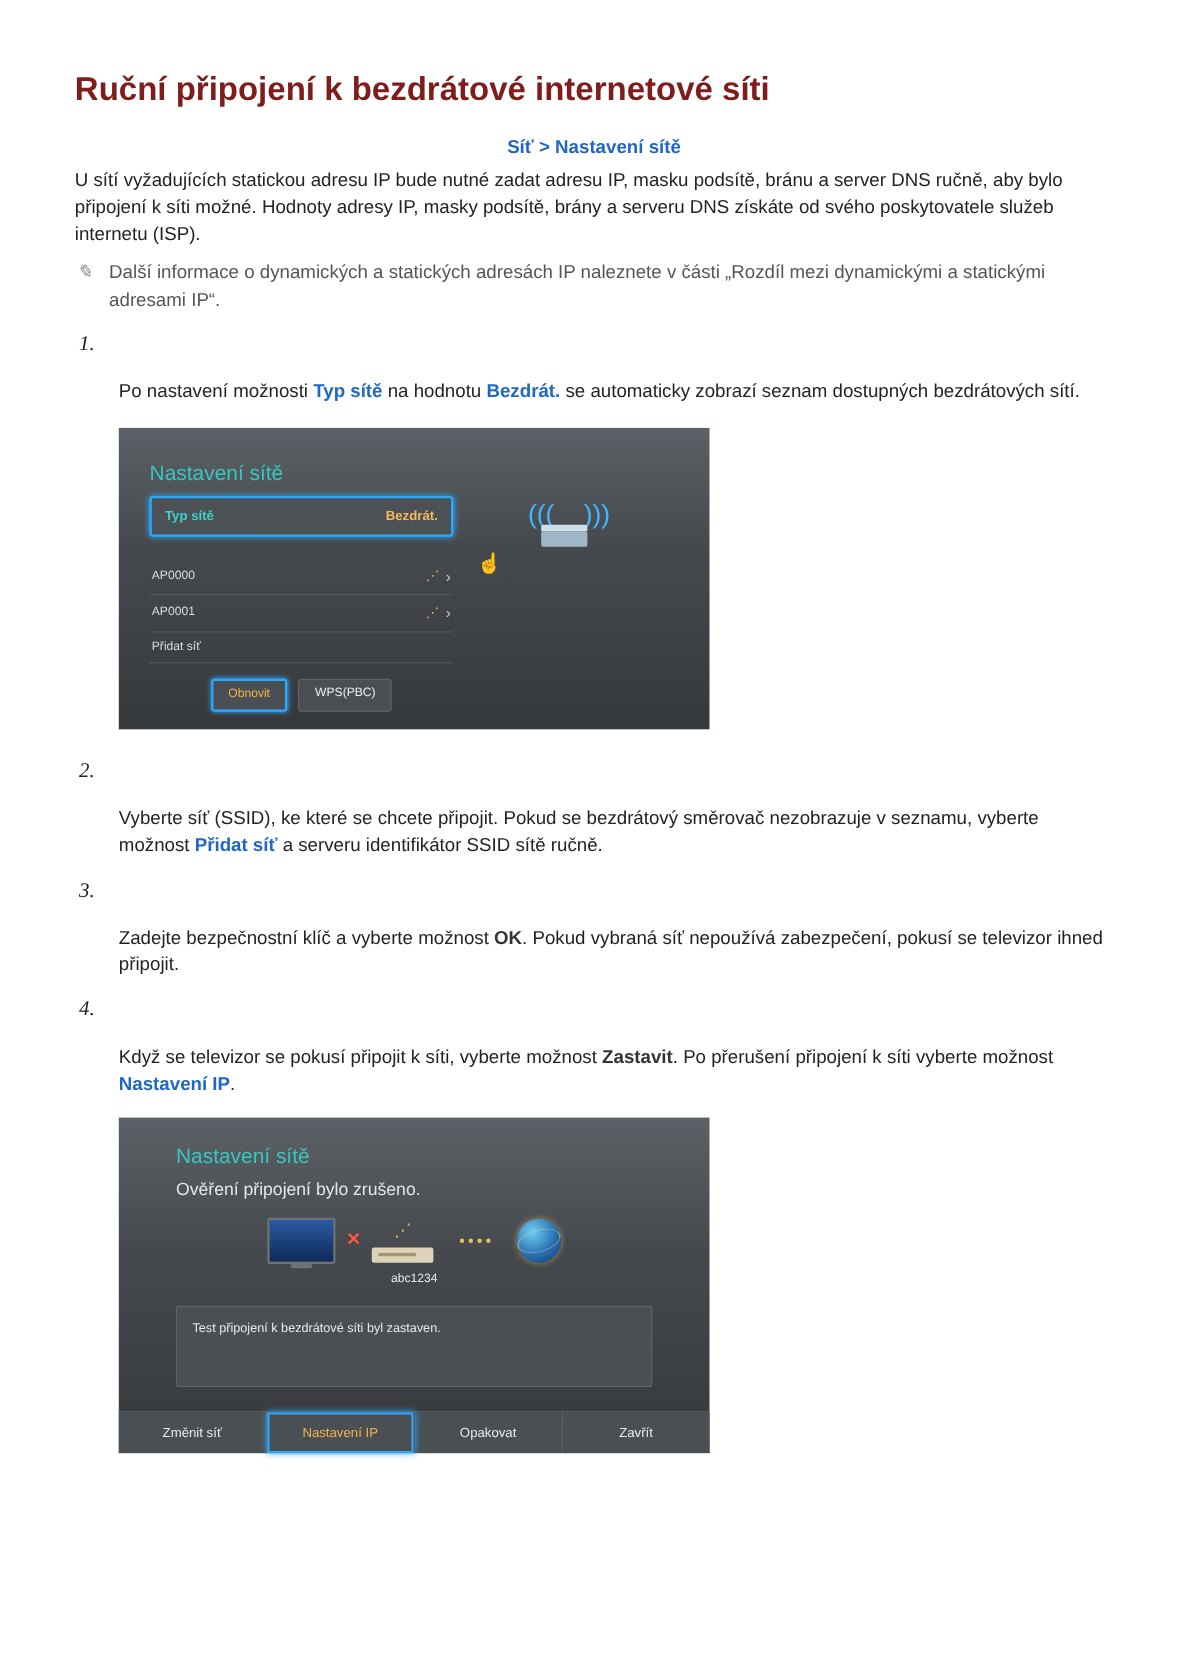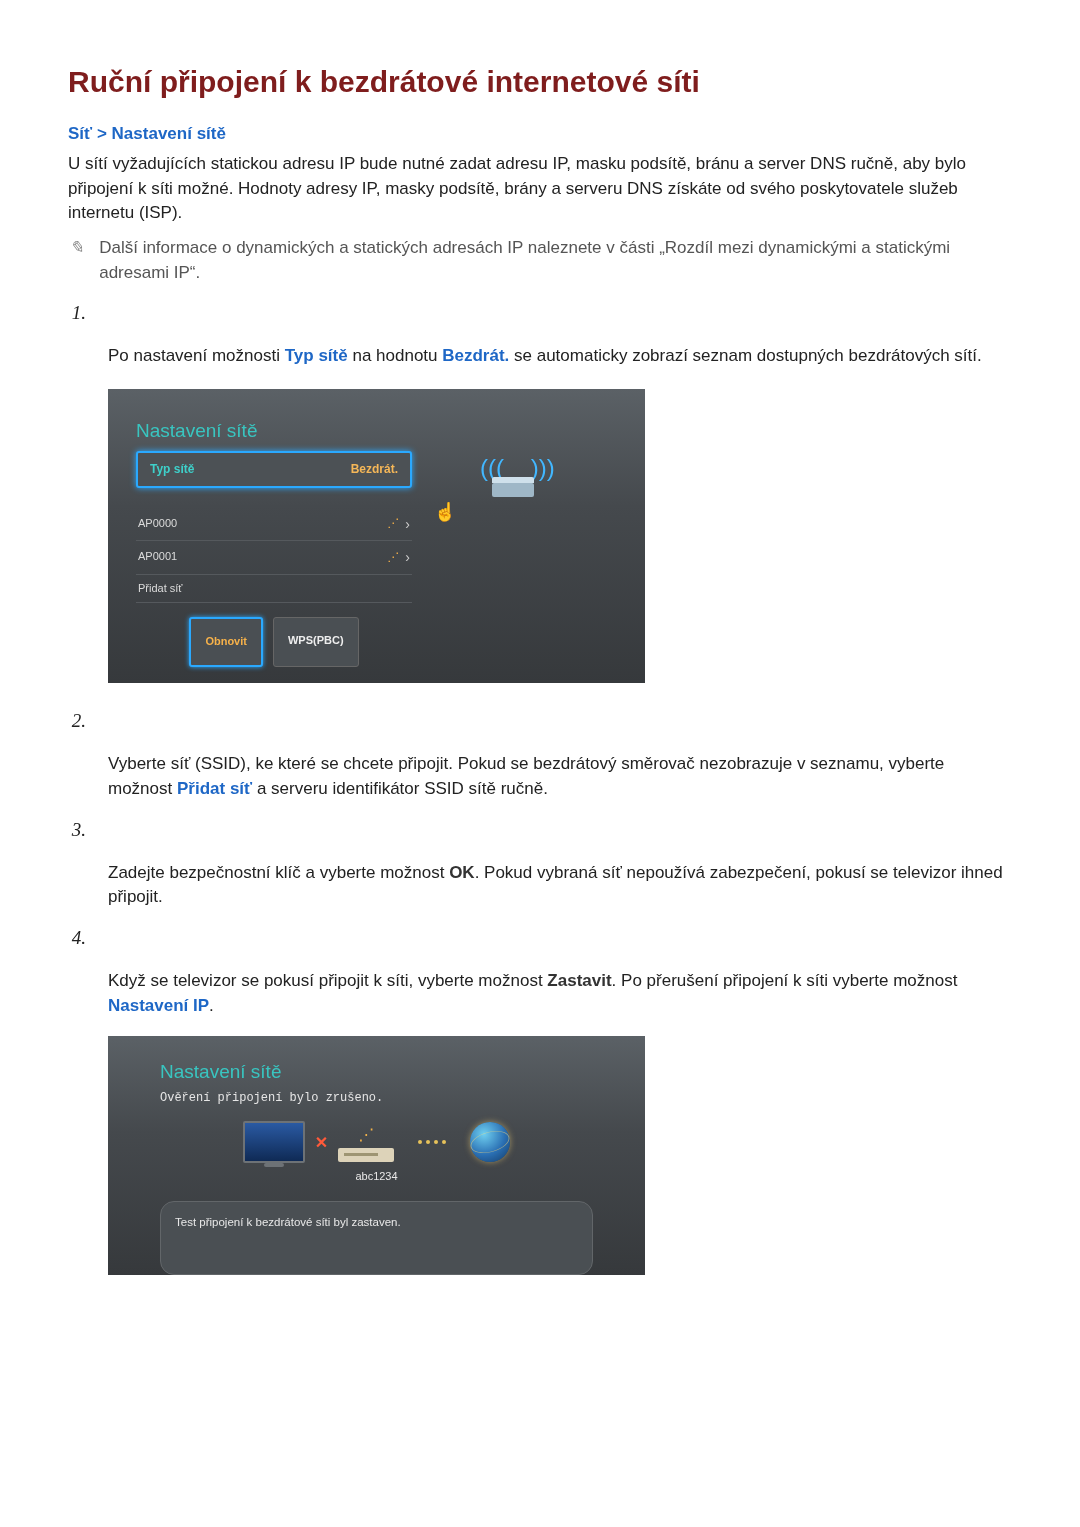--- a/index.html
+++ b/index.html
@@ -12,21 +12,21 @@
     background: #fff;
     width: 1080px;
     box-sizing: border-box;
   }
   h1 {
     font-size: 30px;
     font-weight: 600;
     margin: 0 0 18px 0;
   }
   .blue { color: #7f1d1d; }
-  .breadcrumb { font-weight: 600; margin-bottom: 6px; }
+  .breadcrumb { font-weight: 600; margin-bottom: 6px; text-align: center; }
   .breadcrumb .blue { color: #1e67c6; }
   p { margin: 0 0 10px 0; }
   .note-row { display: flex; gap: 14px; margin-top: 10px; margin-bottom: 10px; color: #555; }
   .note-icon { font-style: italic; width: 18px; text-align: center; color: #888; }
   ol.steps { list-style: none; margin: 0; padding: 0; counter-reset: step; }
   ol.steps > li { display: flex; gap: 22px; margin: 14px 0; }
   ol.steps > li::before { counter-increment: step; content: counter(step) "."; font-style: italic; font-family: Georgia, serif; font-size: 19px; width: 18px; text-align: right; }
   .step-body { flex: 1; margin-top: 45px; }
   .kw { color: #1e67c6; font-weight: 600; }
   .kw-dark { color: #333; font-weight: 600; }
@@ -68,61 +68,61 @@
     padding: 6px 2px; border-bottom: 1px solid #55595d; font-size: 11px;
     color: #dcdcdc;
     gap: 48px;
   }
   .li-right { display: flex; align-items: center; gap: 6px; }
   .wifi-dot { color: #f7b24a; font-size: 12px; }
   .chevron { color: #ccc; font-size: 14px; }
   .tv-btnrow { display: flex; gap: 10px; justify-content: center; margin-top: 14px; }
   .tv-btn {
     font-size: 11px; color: #eee; background: #4a4f53;
-    border: 1px solid #666; border-radius: 3px; padding: 15px 14px; font-weight: bold;
+    border: 1px solid #666; border-radius: 3px; padding: 5px 14px;
   }
   .tv-btn.hl { border: 2px solid #2aa9ff; color: #f7b24a; box-shadow: 0 0 5px #2aa9ff; }
 
   .router-illus {
     height: 70px; position: relative; margin-bottom: 10px;
   }
   .router-box { position: absolute; left: 60px; top: 28px; width: 42px; height: 14px; background: #9fb7c7; border-radius: 2px; }
   .router-top { position: absolute; left: 60px; top: 22px; width: 42px; height: 6px; background: #cfe0eb; border-radius: 2px 2px 0 0; }
   .router-waves { position: absolute; left: 48px; top: -4px; color: #42b7ff; font-size: 24px; }
   .router-arm   { position: absolute; left: 2px; top: 44px; color: #e3a94a; font-size: 18px; }
   .tv-right-lines { margin-top: 6px; line-height: 1.6; }
 
   
   .tv-panel2 {
     width: 537px; background: linear-gradient(180deg,#5b6166 0%,#45494d 40%,#36393c 100%);
     color:#fff; font-size:13px; margin: 18px 0 10px 0;
     padding: 22px 0 0 0; box-sizing: border-box;
   }
   .p2-inner { padding: 0 52px; }
   .p2-title { color:#39c5c0; font-size:19px; }
-  .p2-sub { color:#e6e6e6; font-size:12px; margin:4px 0 14px 0;font-family:Liberation Mono, monospace; }
+  .p2-sub { color:#e6e6e6; font-size:16px; margin:4px 0 14px 0; }
   .diagram { display:flex; align-items:center; justify-content:center; gap:18px; margin: 10px 0 6px 0; }
   .d-tv { width:58px; height:38px; background: linear-gradient(180deg,#2a5aa3,#0f2a55); border:2px solid #6d7276; border-radius:2px; position:relative; }
   .d-tv::after { content:""; position:absolute; bottom:-6px; left:50%; transform:translateX(-50%); width:20px; height:4px; background:#6d7276; border-radius:2px; }
   .x-mark { color:#ff5a3a; font-weight:bold; font-size:16px; margin: 0 -8px; }
   .d-wifi { color:#f0b14a; font-size:16px; margin-bottom:2px; text-align:center; }
   .d-router { width:56px; height:14px; background:#ddd3b9; border-radius:2px; position:relative; }
   .d-router::before { content:""; position:absolute; top:5px; left:6px; width:34px; height:3px; background:#9e9573; }
   .d-dots { display:flex; gap:4px; margin:0 6px; }
   .d-dots span { width:4px; height:4px; background:#e7c25a; border-radius:50%; }
   .d-globe {
     width:40px; height:40px; border-radius:50%;
     background: radial-gradient(circle at 35% 30%, #6fcff0 0%, #2a6fb3 55%, #123a66 100%);
     box-shadow: 0 0 6px rgba(255,220,120,0.5);
     position: relative;
   }
   .d-globe::after { content:""; position:absolute; inset:0; border-radius:50%; border:1px solid rgba(255,220,120,0.5); transform: rotate(-15deg) scaleY(0.5); }
   .abc { text-align:center; font-size:11px; color:#e8e8e8; margin-top:4px; }
   .msgbox {
-    margin: 16px 0 22px 0; background:#4a4f53; border:1px solid #626669; border-radius:14px;
+    margin: 16px 0 22px 0; background:#4a4f53; border:1px solid #626669; border-radius:2px;
     padding: 12px 14px; font-size:11.5px; color:#e8e8e8; min-height: 48px;
   }
   .btnbar { display:flex; border-top:1px solid #61656a; }
   .btn2 {
     flex:1; text-align:center; padding:10px 0; font-size:12px; color:#eaeaea;
     border-right:1px solid #61656a; background:#4a4f53;
   }
   .btn2:last-child { border-right:none; }
   .btn2.hl { color:#f7b24a; box-shadow: inset 0 0 0 2px #2aa9ff, 0 0 6px #2aa9ff; position:relative; z-index:1; }
 
@@ -225,16 +225,22 @@
                 <span></span>
                 <span></span>
                 <span></span>
                 <span></span>
               </div>
             <div class="d-globe"></div>
           </div>
           <div class="abc">abc1234</div>
           <div class="msgbox">Test připojení k bezdrátové síti byl zastaven.</div>
         </div>
+        <div class="btnbar">
+          <div class="btn2">Změnit síť</div>
+          <div class="btn2 hl">Nastavení IP</div>
+          <div class="btn2">Opakovat</div>
+          <div class="btn2">Zavřít</div>
+        </div>
       </div>
     </div>
   </li>
 </ol>
 
 </body></html>

